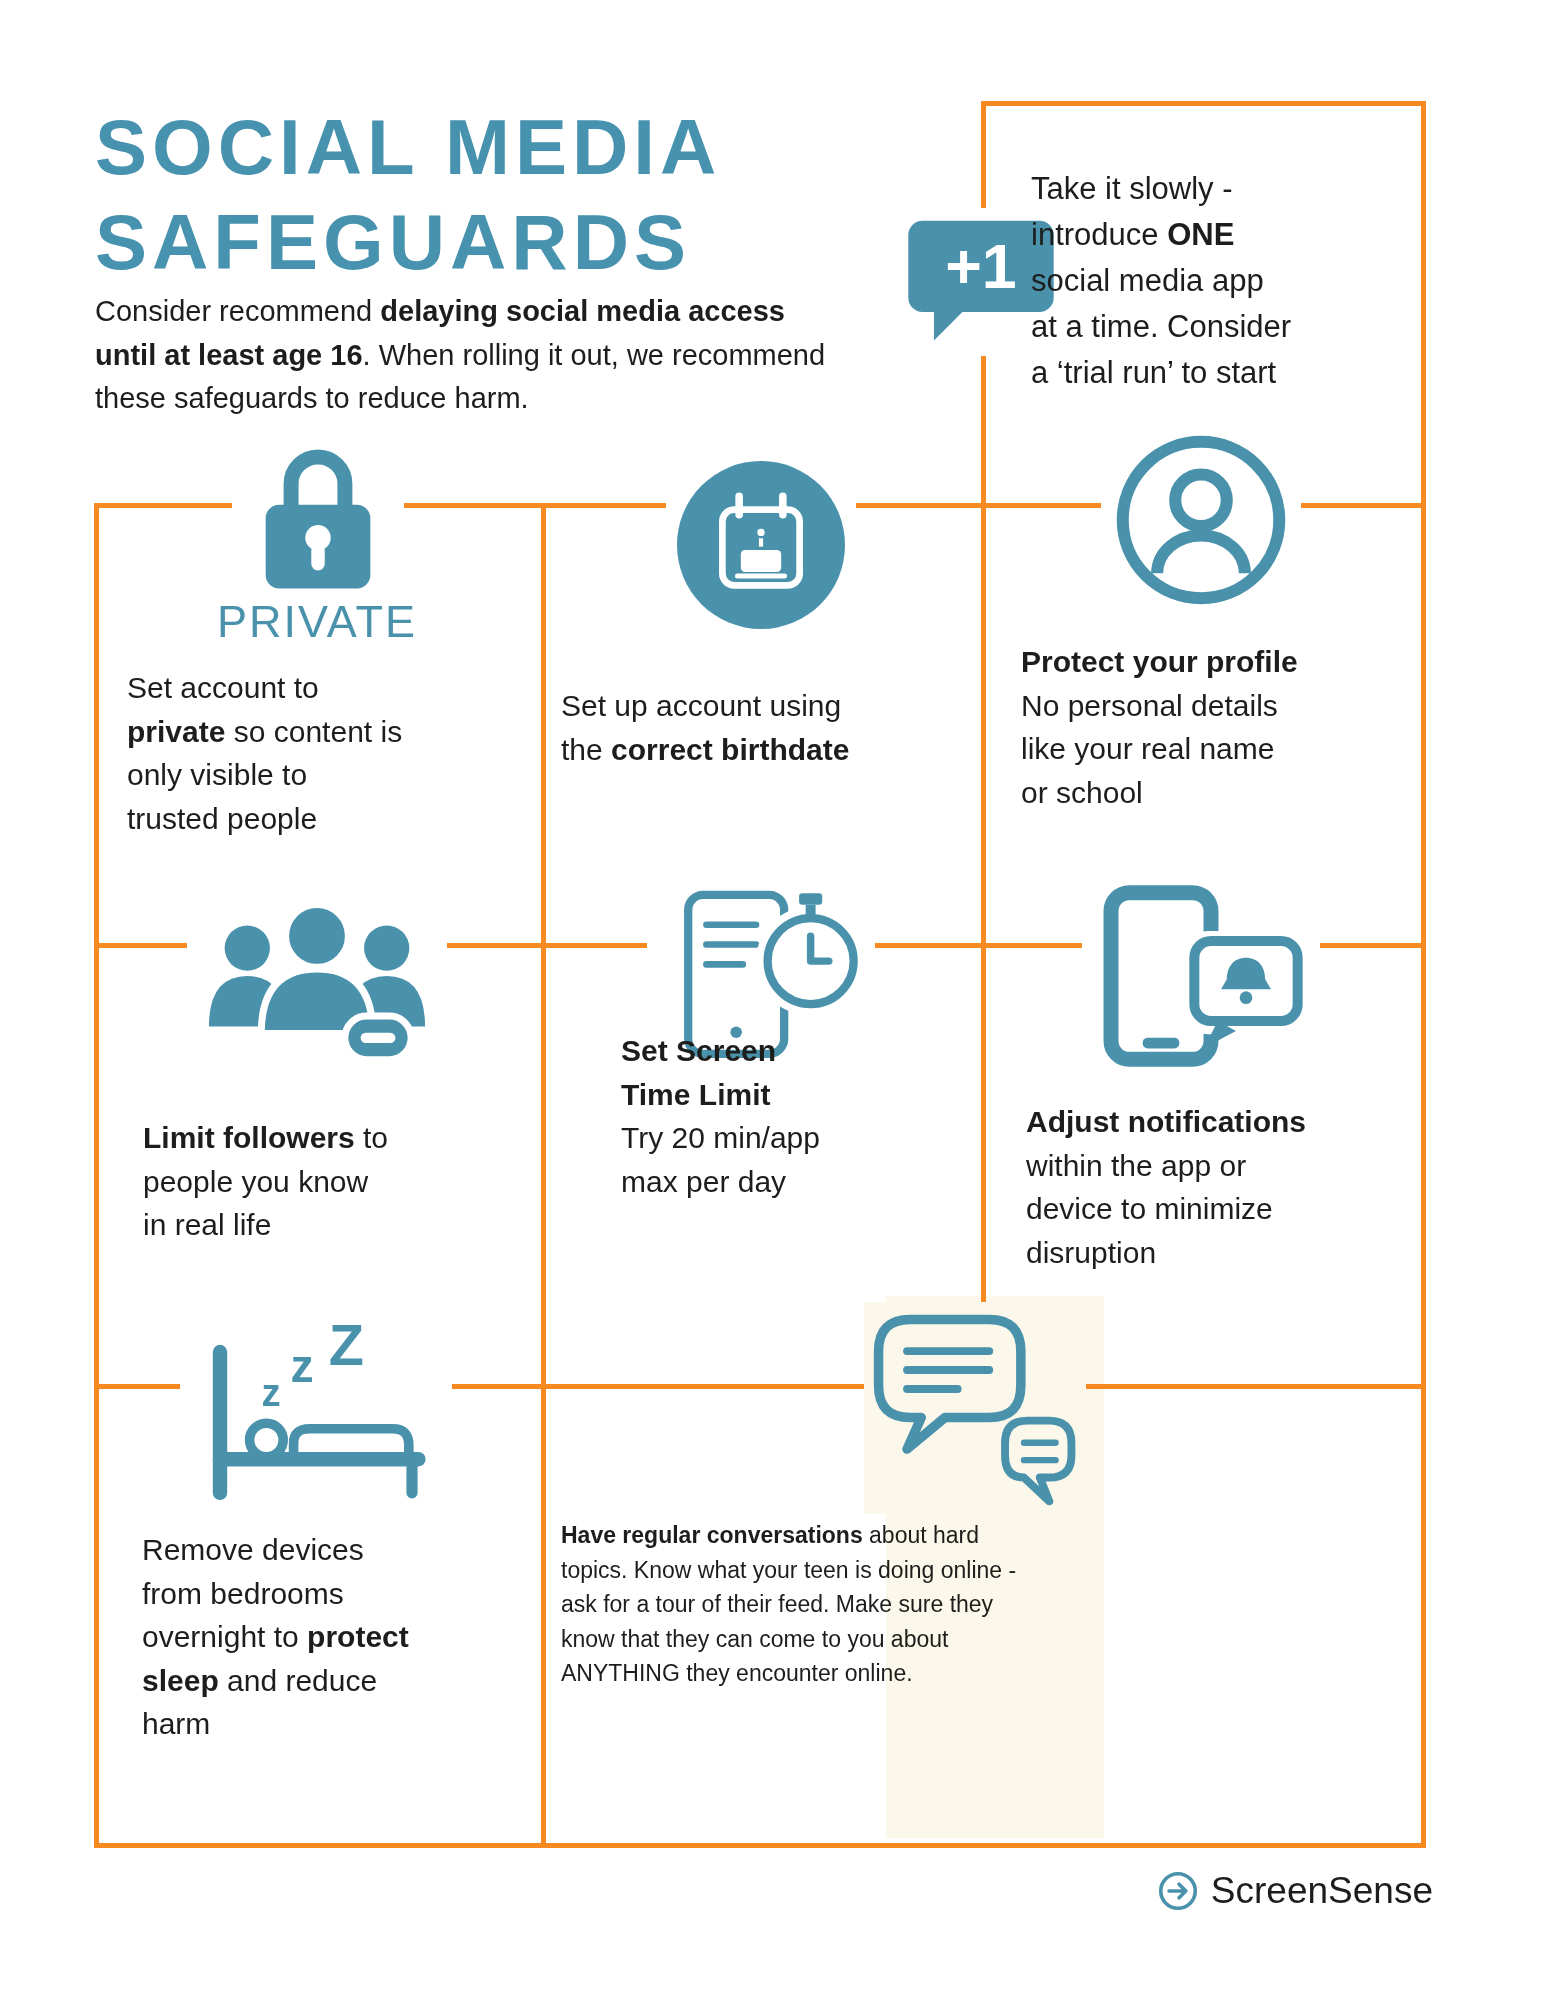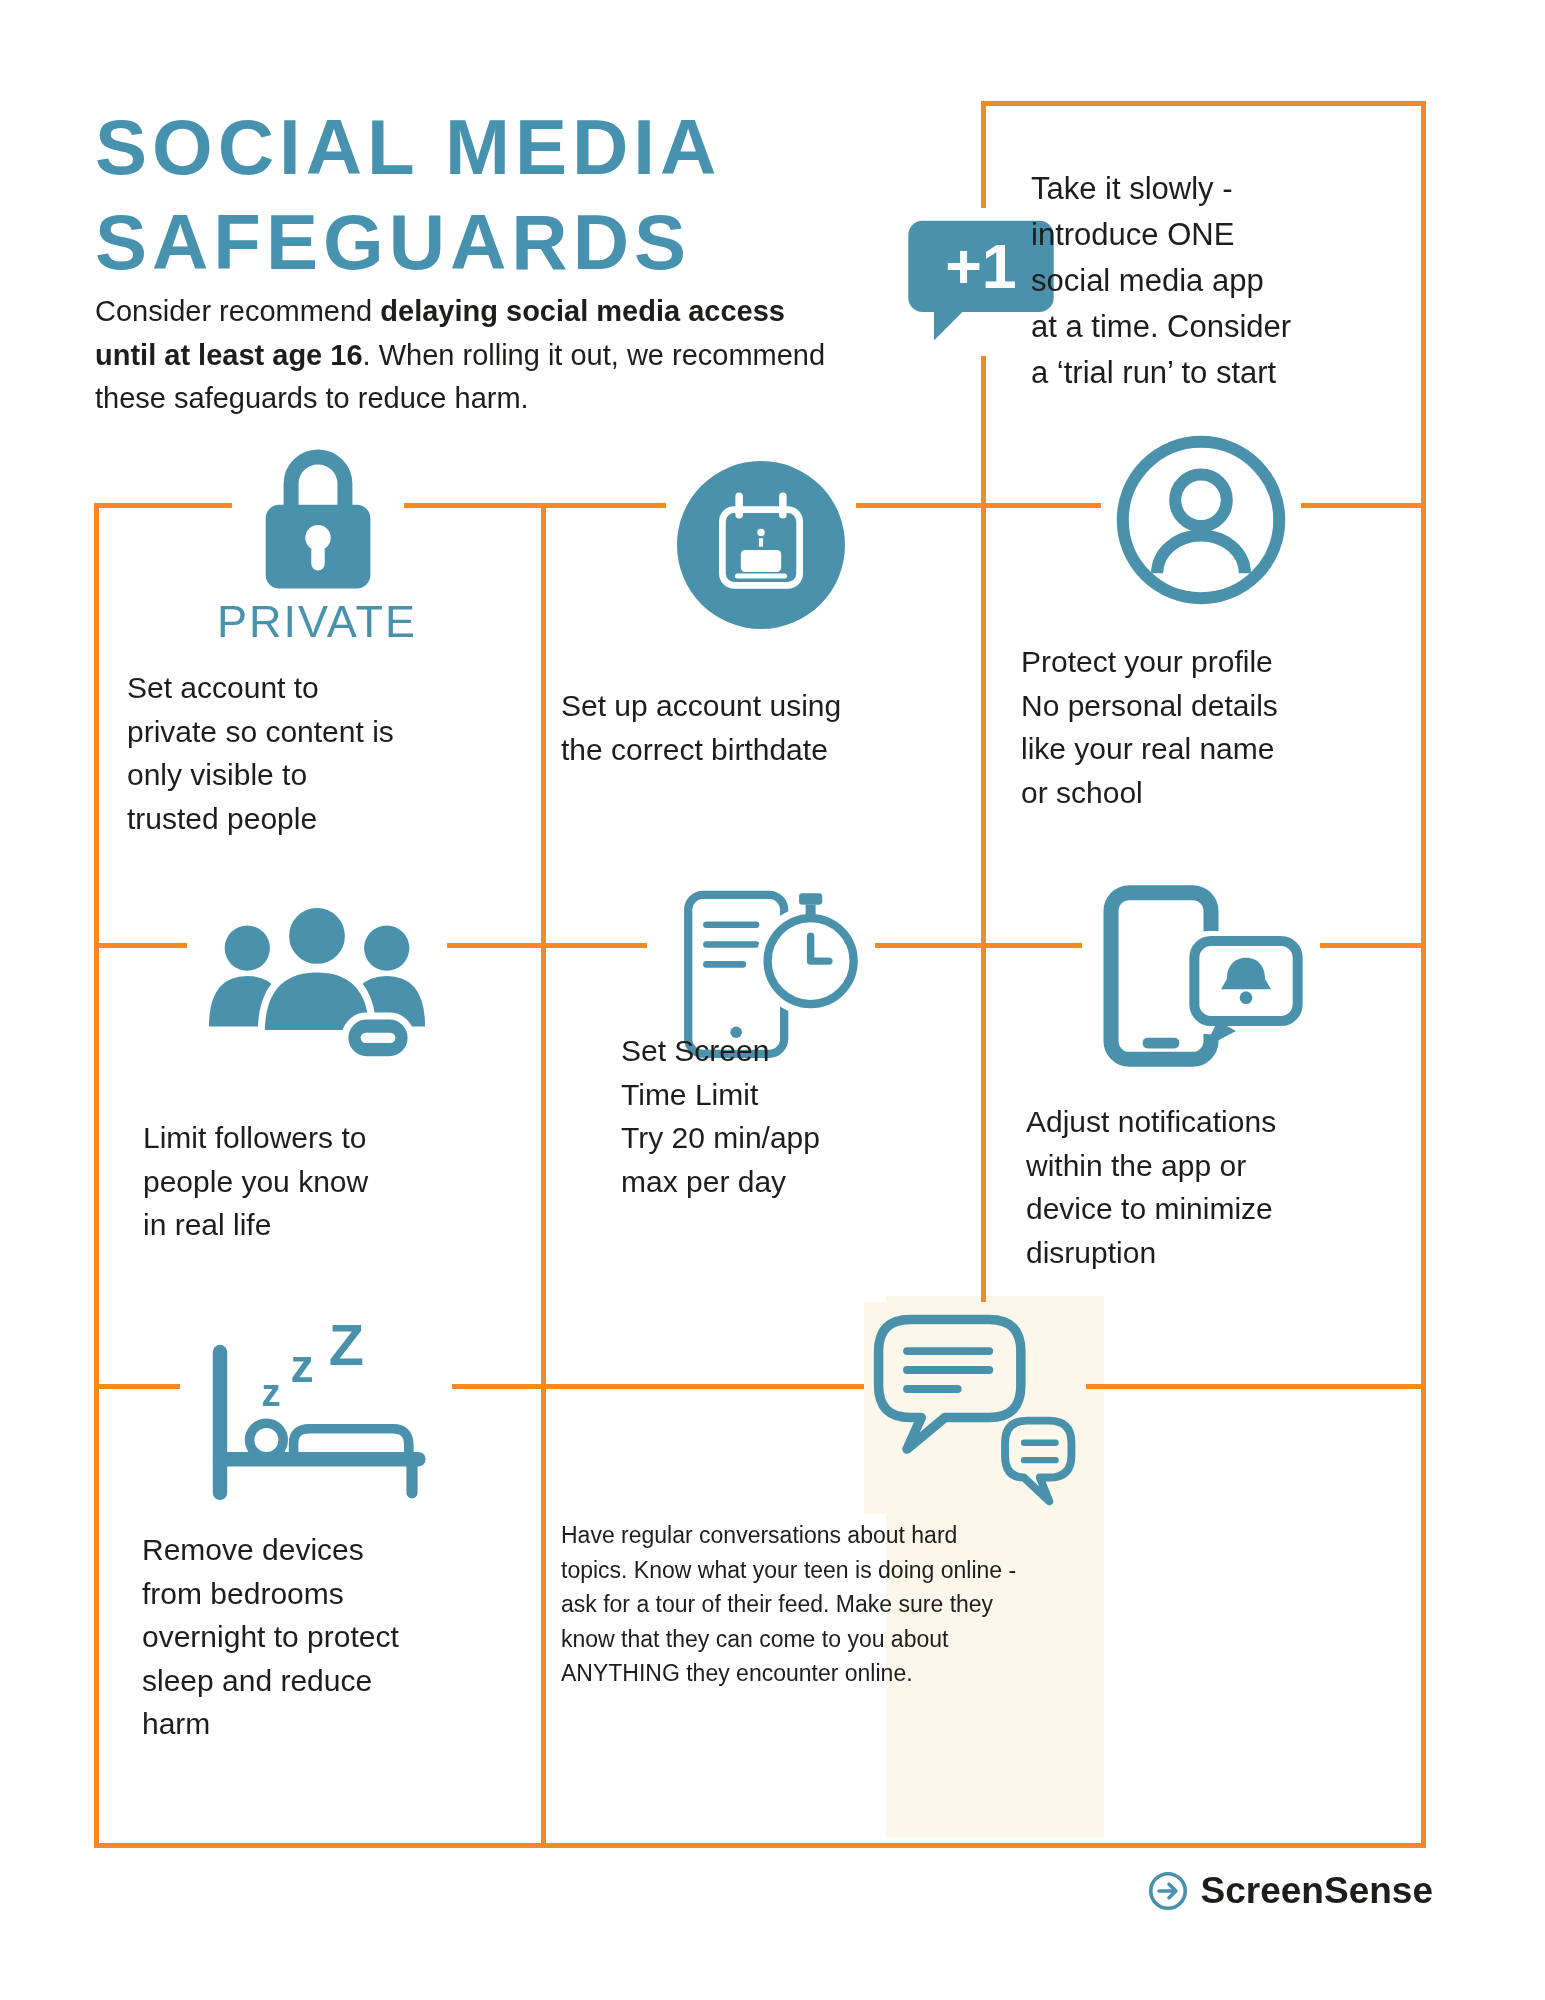--- a/index.html
+++ b/index.html
@@ -4,30 +4,30 @@
 <style>
   *{box-sizing:border-box;margin:0;padding:0}
   html,body{background:#ffffff}
   .canvas{position:relative;width:1545px;height:2000px;margin:0 auto;background:#fff;
           font-family:"Liberation Sans",sans-serif;color:#1D1D1B;overflow:hidden}
   .band{position:absolute;background:#FBF7EA;z-index:0}
   .hline,.vline{position:absolute;background:#F6891F;z-index:1}
   .hline{height:5px}.vline{width:5px}
   .icon-wrap{position:absolute;z-index:2;display:flex;align-items:center;justify-content:center;background:#fff}
   .txt{position:absolute;z-index:2;text-align:left;font-size:30px;line-height:1.45;white-space:pre-line;color:#1D1D1B}
-  .txt b{font-weight:normal}
+  .txt b{font-weight:bold}
   .title{position:absolute;left:95px;top:100px;font-weight:bold;font-size:78px;line-height:1.22;
          letter-spacing:5px;color:#4792AE;z-index:2}
   .intro{position:absolute;left:95px;top:290px;width:860px;font-size:29px;line-height:1.5;
          white-space:pre-line;z-index:2;text-align:left;color:#1D1D1B}
   .intro b{font-weight:bold}
   .private-label{position:absolute;left:197px;top:596px;width:240px;text-align:center;font-size:45px;
          letter-spacing:2px;color:#4A92AC;z-index:2}
   .footer{position:absolute;right:112px;top:1868px;display:flex;align-items:center;gap:10px;z-index:2}
-  .brand{font-size:37px;font-weight:bold;color:#1D1D1B}
+  .brand{font-size:37px;font-weight:normal;color:#1D1D1B}
   svg{display:block}
   svg text{font-family:"Liberation Sans",sans-serif}
 </style>
 </head>
 <body>
 
 <div class="canvas">
 
   <div class="band" style="left:886px;top:1296px;width:218px;height:542px"></div>
 

